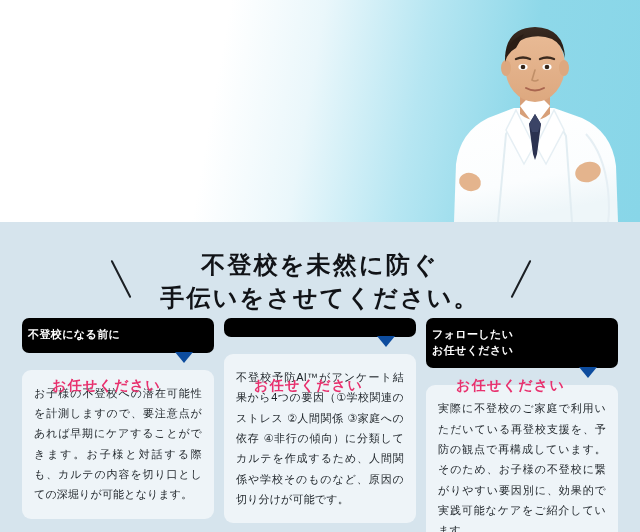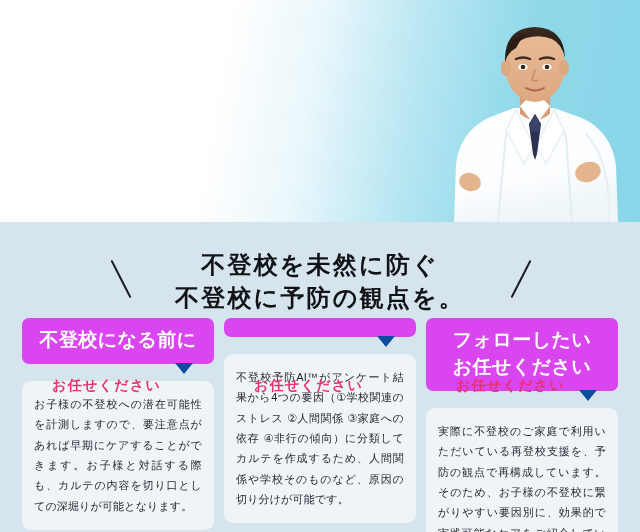--- a/index.html
+++ b/index.html
@@ -120,26 +120,26 @@
     display: flex;
     justify-content: space-between;
   }
   .col {
     width: 192px;
     position: relative;
   }
 
   .bubble {
     position: relative;
-    background: #d946ef;
+    background: #000000;
     border-radius: 7px;
     padding: 9px 6px 10px;
-    text-align: center;
+    text-align: left;
     color: #ffffff;
-    font-size: 19px;
+    font-size: 11px;
     font-weight: bold;
     line-height: 1.42;
     letter-spacing: 0.4px;
     margin-bottom: 17px;
   }
   .bubble-tail {
     position: absolute;
     right: 21px;
     bottom: -10px;
     width: 0;
@@ -245,21 +245,21 @@
 
   </section>
 
   <section class="band">
 
     <div class="band-headwrap">
       <div class="slash slash-left"></div>
       <div class="slash slash-right"></div>
       <h2 class="band-heading">
         <div>不登校を未然に防ぐ</div>
-        <div>不登校に予防の観点を。</div>
+        <div>手伝いをさせてください。</div>
       </h2>
     </div>
 
     <div class="cols">
 
       <div class="col">
         <div class="bubble">
           <div>不登校になる前に</div>
           <span class="bubble-tail"></span>
         </div>

